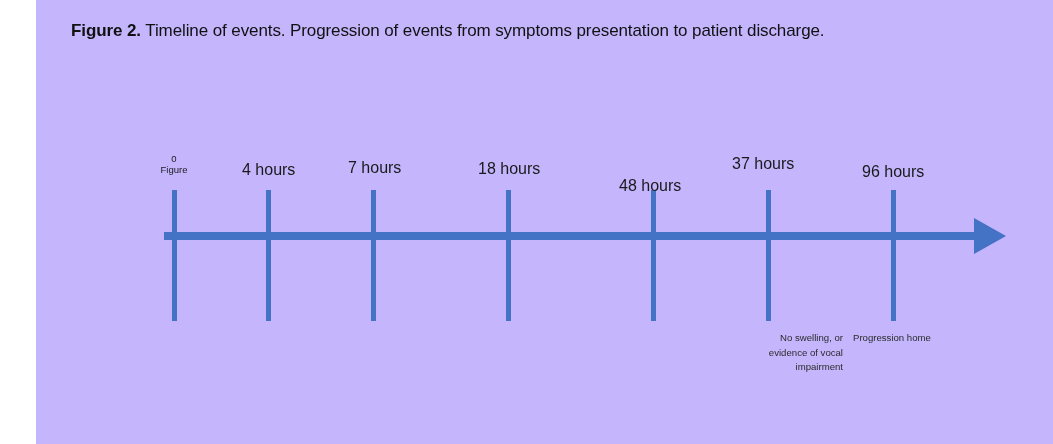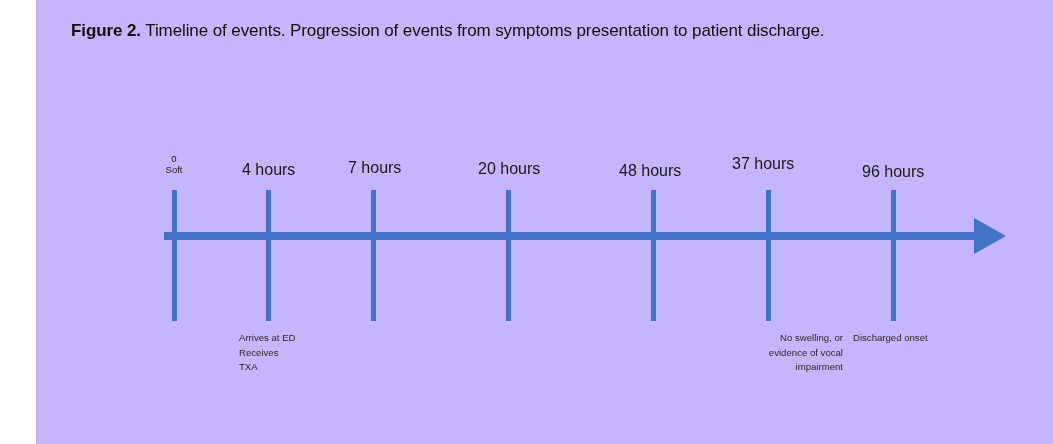--- a/index.html
+++ b/index.html
@@ -115,31 +115,28 @@
     <div id="axis-arrowhead"></div>
 
     <div class="tick" style="left:136px;"></div>
     <div class="tick" style="left:230px;"></div>
     <div class="tick" style="left:335px;"></div>
     <div class="tick" style="left:470px;"></div>
     <div class="tick" style="left:615px;"></div>
     <div class="tick" style="left:730px;"></div>
     <div class="tick" style="left:855px;"></div>
 
-    <div class="hour-label small" style="left:118px; top:153px; width:40px;"><span>0</span><br><span>Soft</span></div>
+    <div class="hour-label small" style="left:118px; top:153px; width:40px;"><span>0</span><br><span>Figure</span></div>
 
     <div class="hour-label" style="left:206px; top:162px;">4 hours</div>
     <div class="hour-label" style="left:312px; top:160px;">7 hours</div>
-    <div class="hour-label" style="left:442px; top:161px;">20 hours</div>
-    <div class="hour-label" style="left:583px; top:163px;">48 hours</div>
+    <div class="hour-label" style="left:442px; top:161px;">18 hours</div>
+    <div class="hour-label" style="left:583px; top:178px;">48 hours</div>
     <div class="hour-label" style="left:696px; top:156px;">37 hours</div>
     <div class="hour-label" style="left:826px; top:164px;">96 hours</div>
 
-    <div class="event-text" style="left:203px; width:95px;">Arrives at ED
-Receives
-TXA</div>
     <div class="event-text" style="left:692px; width:115px;text-align:right;">No swelling, or
 evidence of vocal
 impairment</div>
-    <div class="event-text" style="left:817px; width:120px;">Discharged onset</div>
+    <div class="event-text" style="left:817px; width:120px;">Progression home</div>
 
   </div>
 </div>
 
 </body></html>

